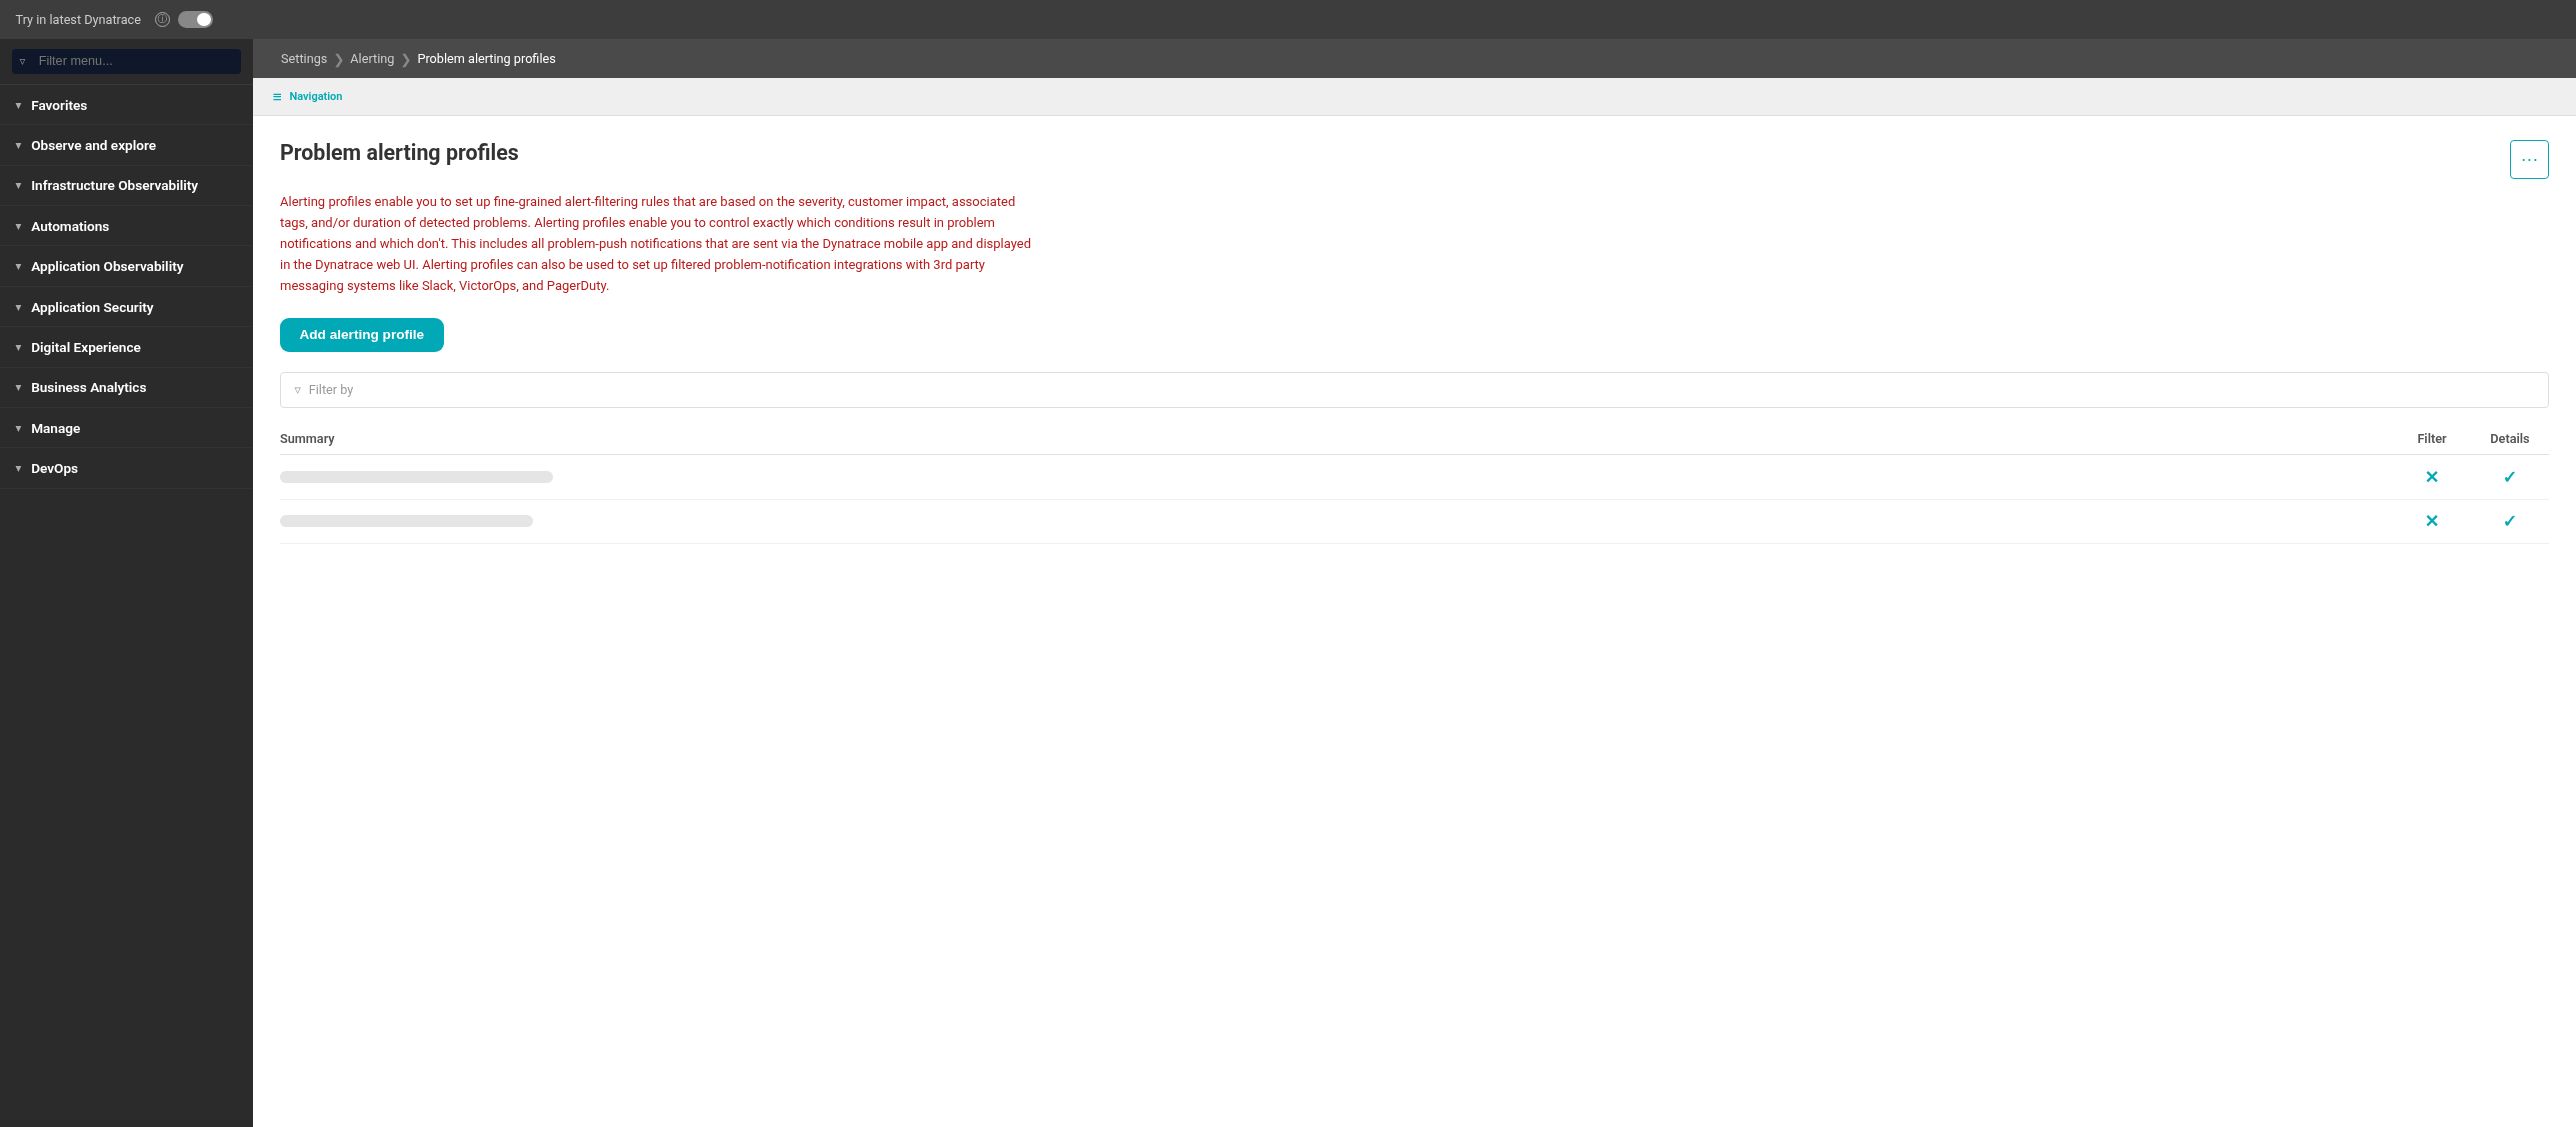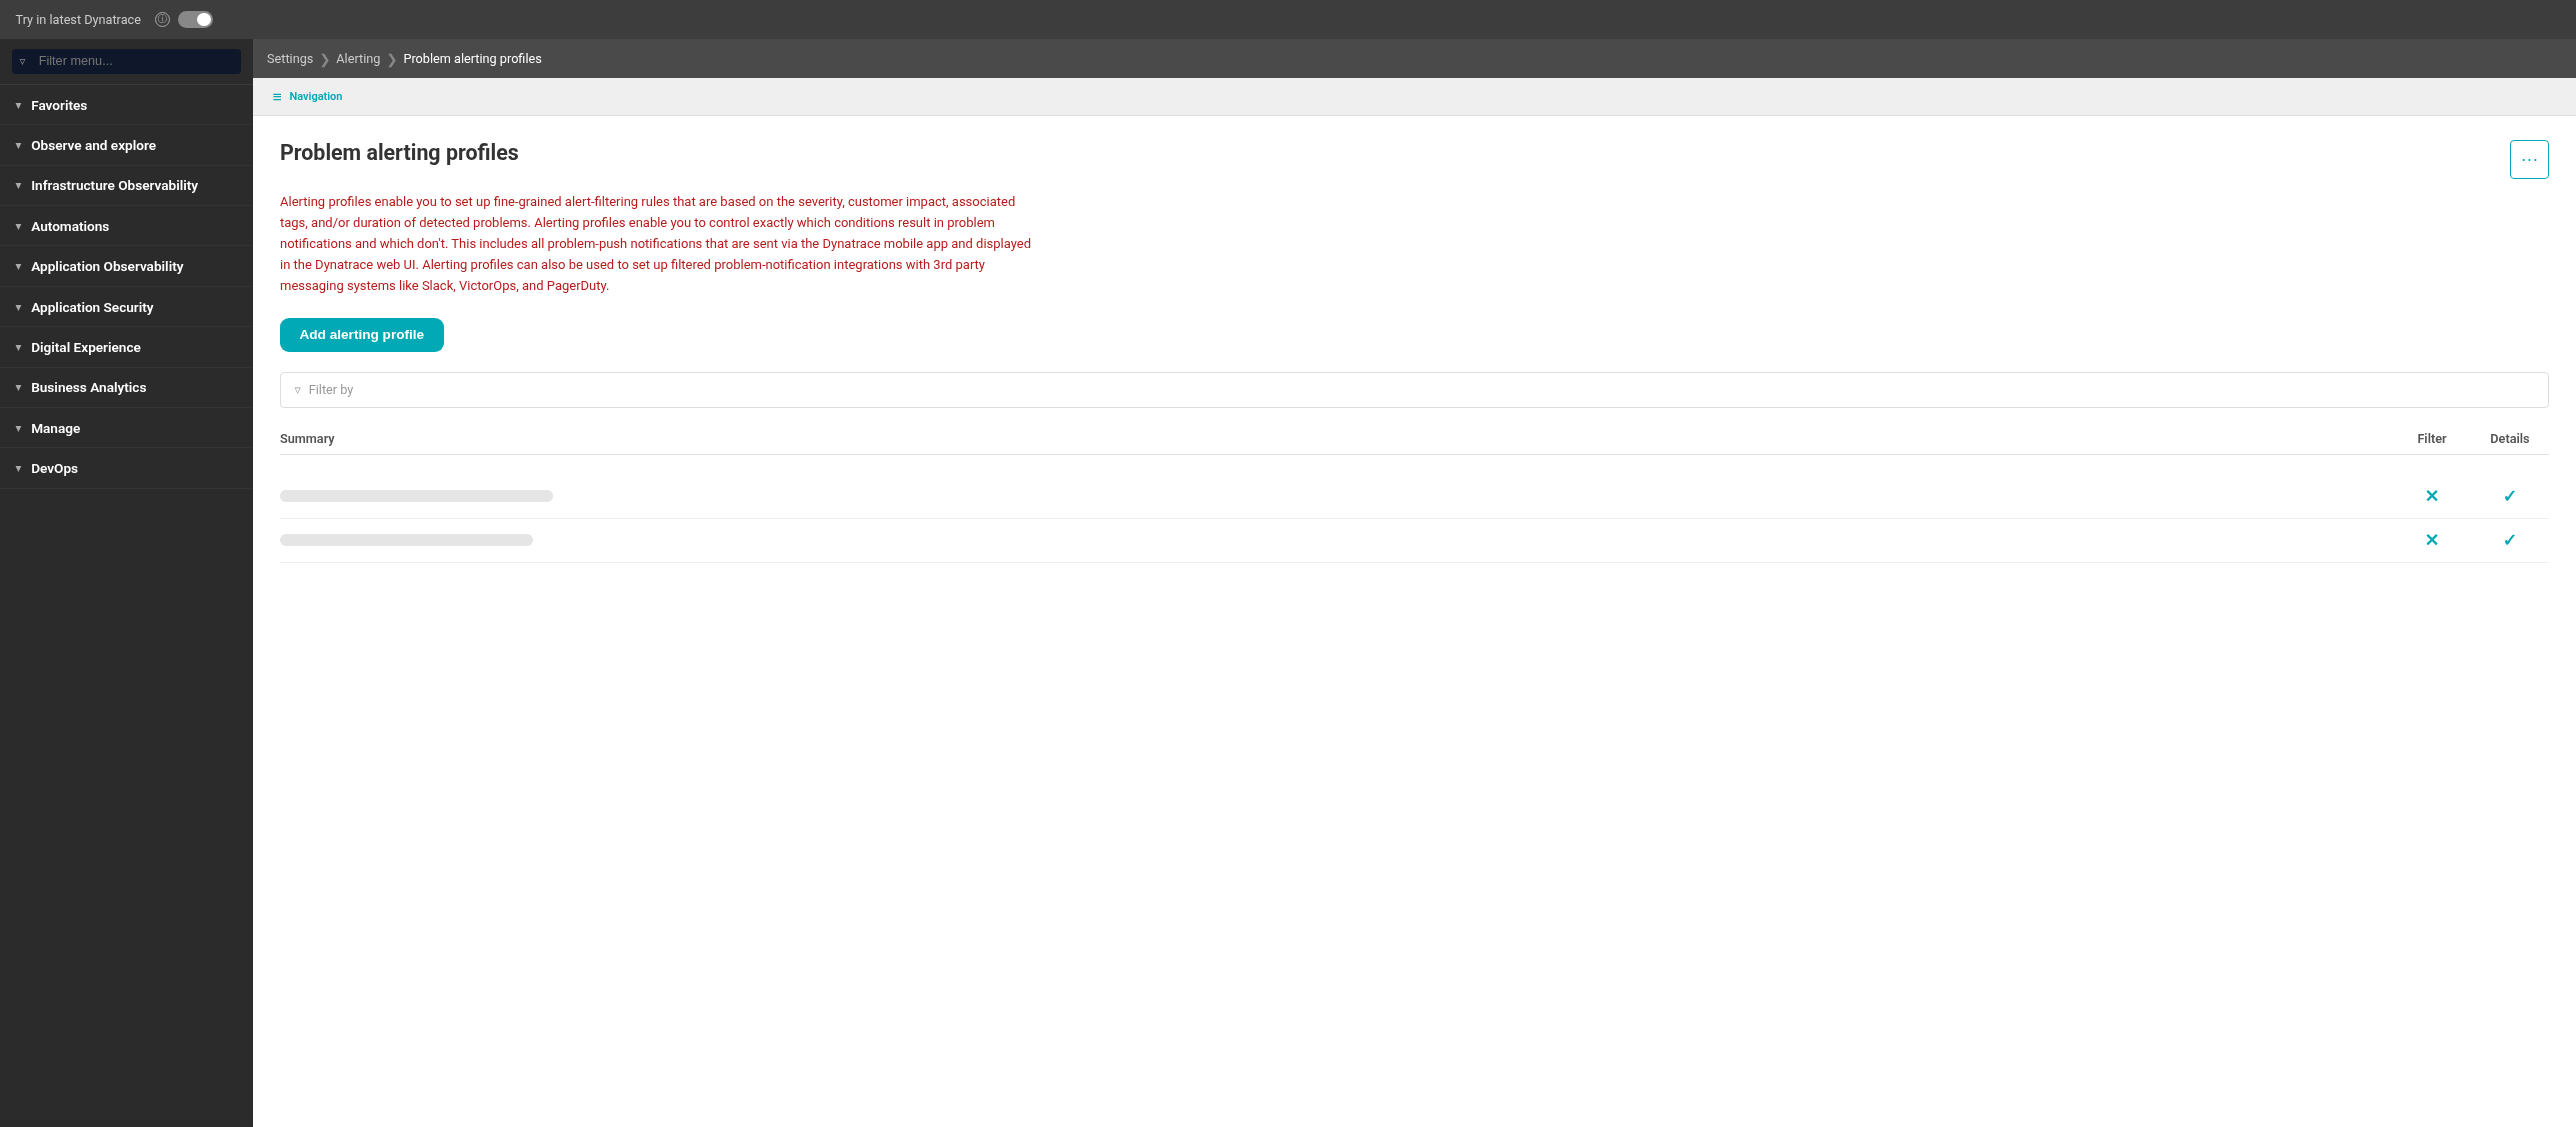--- a/index.html
+++ b/index.html
@@ -118,21 +118,21 @@
     .content-area {
       flex: 1;
       overflow-y: auto;
       display: flex;
       flex-direction: column;
     }
 
     
     .breadcrumb-bar {
       background: #4a4a4a;
-      padding: 0 14px;
+      padding: 0 28px;
       height: 39px;
       display: flex;
       align-items: center;
       flex-shrink: 0;
     }
     .breadcrumb-item {
       color: #ccc;
       font-size: 12.7px;
     }
     .breadcrumb-separator {
@@ -224,21 +224,21 @@
     }
     .filter-bar-icon {
       margin-right: 7.8px;
       color: #999;
       font-size: 12.7px;
     }
     .table-header {
       display: flex;
       padding: 7.8px 0;
       border-bottom: 1px solid #e0e0e0;
-      margin-bottom: 19px;
+      margin-bottom: 0;
     }
     .col-summary { flex: 1; color: #555; font-size: 12.7px; font-weight: 600; }
     .col-delete { width: 78px; text-align: center; color: #555; font-size: 12.7px; font-weight: 600; }
     .col-details { width: 78px; text-align: center; color: #555; font-size: 12.7px; font-weight: 600; }
 
     .table-row {
       display: flex;
       align-items: center;
       padding: 11.7px 0;
       border-bottom: 1px solid #f0f0f0;

